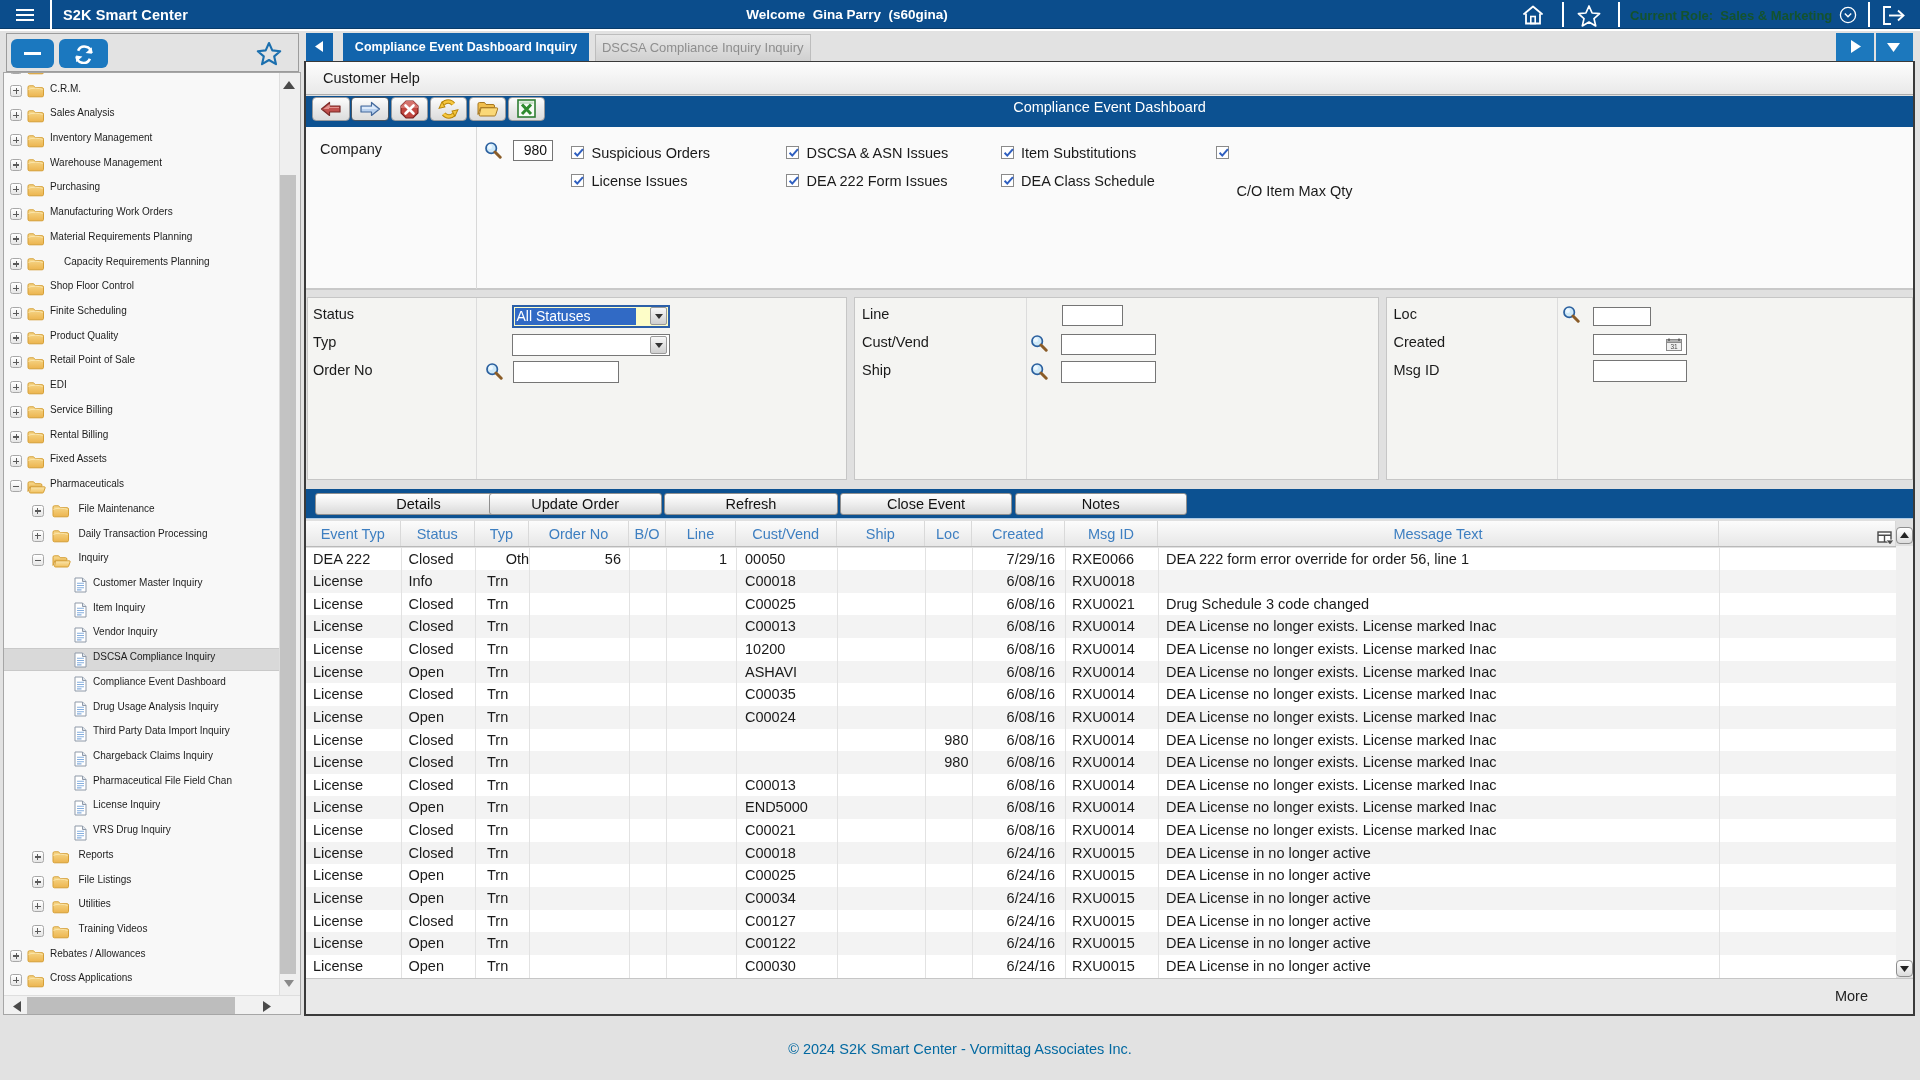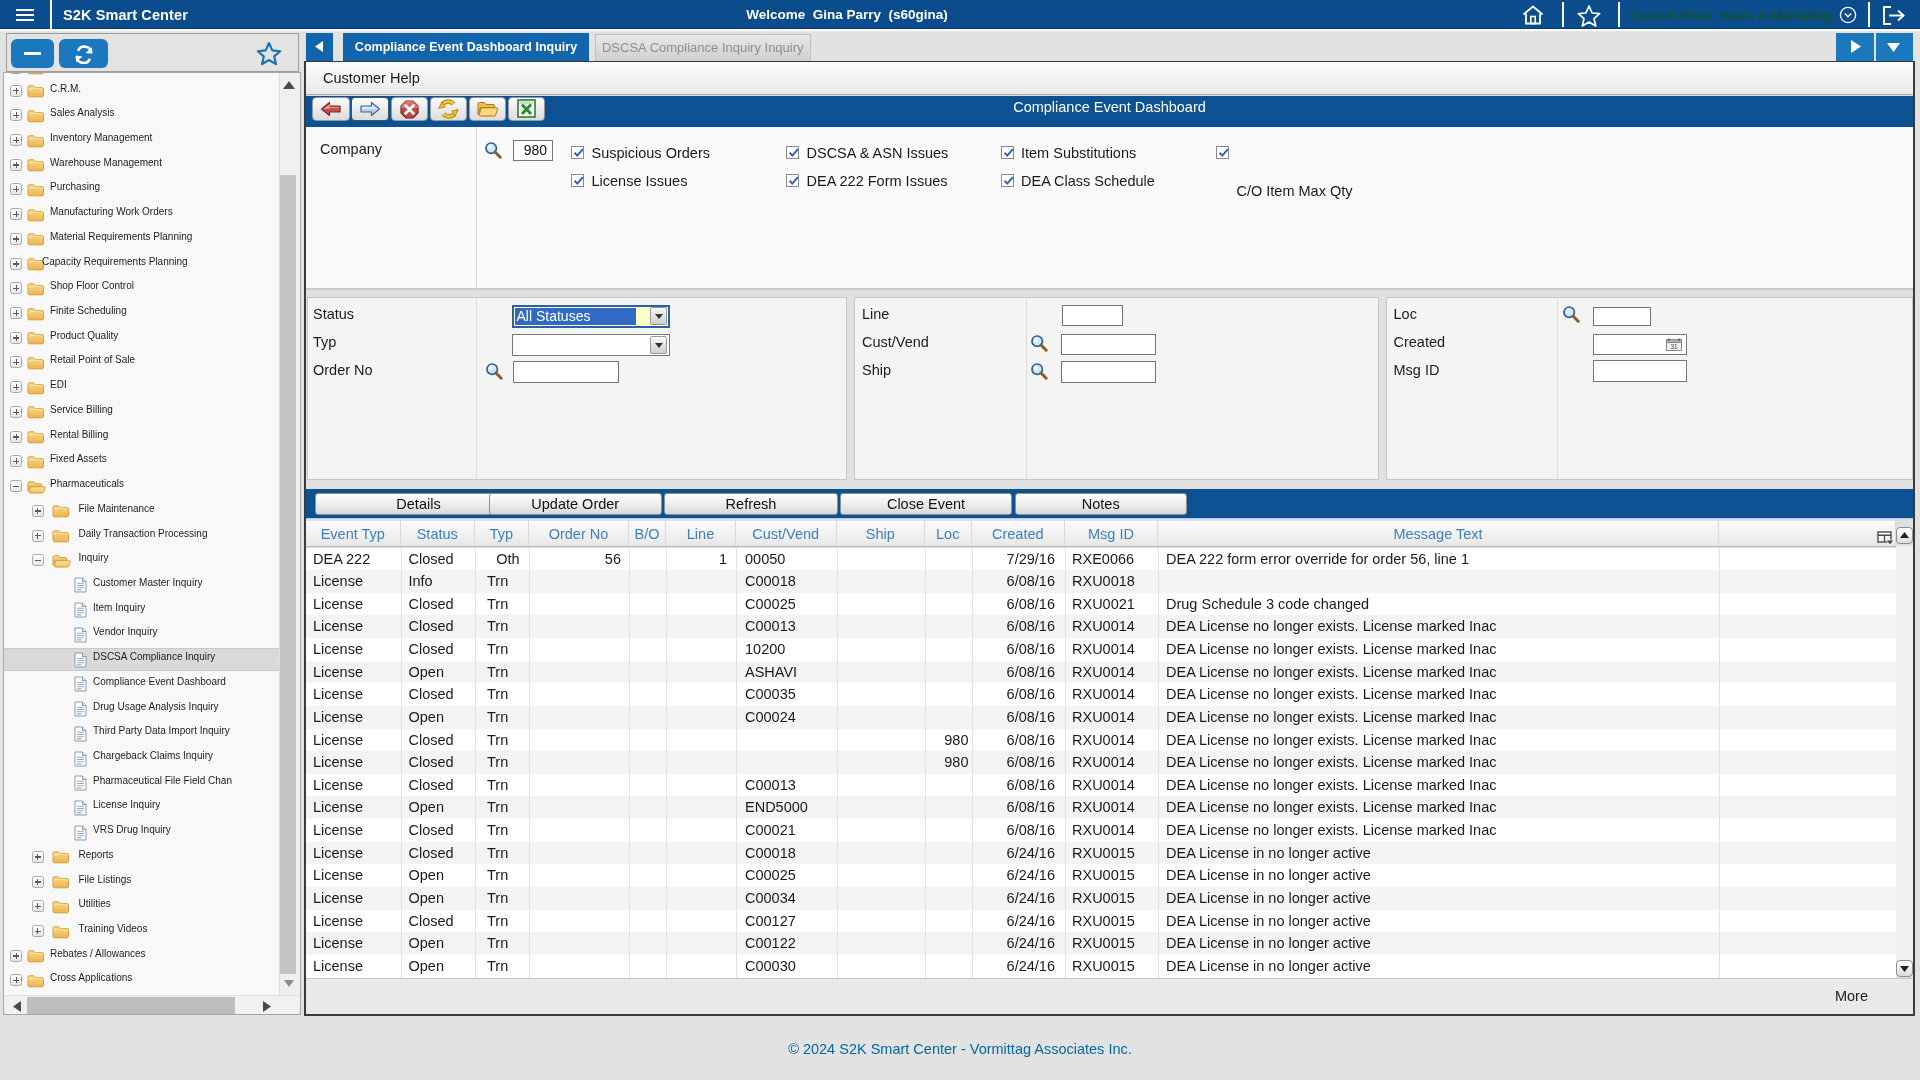--- a/index.html
+++ b/index.html
@@ -127,21 +127,21 @@
     <svg class="abs" style="left:23.0px;top:159.8px;" width="17" height="14" viewBox="0 0 17 14">
       <path d="M1 3.2 q0-1.4 1.4-1.4 h4.2 l1.6 1.9 h6.9 q1.4 0 1.4 1.4 v6.3 q0 1.4-1.4 1.4 h-12.7 q-1.4 0-1.4-1.4 Z" fill="url(#gfold)" stroke="#d59f36" stroke-width="1"></path>
       <path d="M1.3 5.4 q2-1.1 7-1.1 q5 0 7.4 1.1" stroke="#fbe7ae" stroke-width="1" fill="none" opacity="0.9"></path>
     </svg>
     <div class="treetext" style="left:46.0px;top:158.3px;">Material Requirements Planning</div>
     <div class="pm pmplus" style="left:6.0px;top:185.1px;"></div>
     <svg class="abs" style="left:23.0px;top:184.6px;" width="17" height="14" viewBox="0 0 17 14">
       <path d="M1 3.2 q0-1.4 1.4-1.4 h4.2 l1.6 1.9 h6.9 q1.4 0 1.4 1.4 v6.3 q0 1.4-1.4 1.4 h-12.7 q-1.4 0-1.4-1.4 Z" fill="url(#gfold)" stroke="#d59f36" stroke-width="1"></path>
       <path d="M1.3 5.4 q2-1.1 7-1.1 q5 0 7.4 1.1" stroke="#fbe7ae" stroke-width="1" fill="none" opacity="0.9"></path>
     </svg>
-    <div class="treetext" style="left:38px;top:183.1px;">Capacity Requirements Planning</div>
+    <div class="treetext" style="left:60px;top:183.1px;">Capacity Requirements Planning</div>
     <div class="pm pmplus" style="left:6.0px;top:209.8px;"></div>
     <svg class="abs" style="left:23.0px;top:209.3px;" width="17" height="14" viewBox="0 0 17 14">
       <path d="M1 3.2 q0-1.4 1.4-1.4 h4.2 l1.6 1.9 h6.9 q1.4 0 1.4 1.4 v6.3 q0 1.4-1.4 1.4 h-12.7 q-1.4 0-1.4-1.4 Z" fill="url(#gfold)" stroke="#d59f36" stroke-width="1"></path>
       <path d="M1.3 5.4 q2-1.1 7-1.1 q5 0 7.4 1.1" stroke="#fbe7ae" stroke-width="1" fill="none" opacity="0.9"></path>
     </svg>
     <div class="treetext" style="left:46.0px;top:207.8px;">Shop Floor Control</div>
     <div class="pm pmplus" style="left:6.0px;top:234.5px;"></div>
     <svg class="abs" style="left:23.0px;top:234.0px;" width="17" height="14" viewBox="0 0 17 14">
       <path d="M1 3.2 q0-1.4 1.4-1.4 h4.2 l1.6 1.9 h6.9 q1.4 0 1.4 1.4 v6.3 q0 1.4-1.4 1.4 h-12.7 q-1.4 0-1.4-1.4 Z" fill="url(#gfold)" stroke="#d59f36" stroke-width="1"></path>
       <path d="M1.3 5.4 q2-1.1 7-1.1 q5 0 7.4 1.1" stroke="#fbe7ae" stroke-width="1" fill="none" opacity="0.9"></path>
@@ -537,21 +537,21 @@
   </svg>
 <div class="abs" style="left:1896px;top:546px;width:17px;height:431px;background:#f0f0f0;"></div>
 <div class="abs" style="left:1896px;top:959.5px;width:16.5px;height:17px;background:linear-gradient(#ffffff,#dcdcdc);border:1.5px solid #8e8e8e;border-radius:4px;"></div>
 <svg class="abs" style="left:1900px;top:966px;" width="9" height="6">
     <path d="M0 0 H9 L4.5 6 Z" fill="#222"></path>
   </svg>
 <div class="abs" style="left:306px;top:547.5px;width:1590px;height:430px;background:#fff;overflow:hidden;">
     <div class="abs" style="left:0;top:0.00px;width:1590px;height:22.63px;background:#ffffff;">
       <div class="cell" style="left:0.0px;width:94.5px;text-align:left;padding-left:7px;">DEA 222</div>
       <div class="cell" style="left:94.5px;width:74.5px;text-align:left;padding-left:8px;">Closed</div>
-      <div class="cell" style="left:169.0px;width:54.0px;text-align:center;padding-left:12px;">Oth</div>
+      <div class="cell" style="left:169.0px;width:54.0px;text-align:right;padding-left:12px;">Oth</div>
       <div class="cell" style="left:223.0px;width:100.0px;text-align:right;padding-right:8px;">56</div>
       <div class="cell" style="left:323.0px;width:37.0px;text-align:left;padding-left:6px;"></div>
       <div class="cell" style="left:360.0px;width:70.0px;text-align:right;padding-right:9px;">1</div>
       <div class="cell" style="left:430.0px;width:100.5px;text-align:left;padding-left:9px;">00050</div>
       <div class="cell" style="left:530.5px;width:88.5px;text-align:left;padding-left:6px;"></div>
       <div class="cell" style="left:619.0px;width:46.5px;text-align:right;padding-right:3px;"></div>
       <div class="cell" style="left:665.5px;width:93.5px;text-align:right;padding-right:10px;">7/29/16</div>
       <div class="cell" style="left:759.0px;width:93.0px;text-align:left;padding-left:7px;">RXE0066</div>
       <div class="cell" style="left:852.0px;width:561.0px;text-align:left;padding-left:8px;">DEA 222 form error override for order 56, line 1</div>
     </div>

